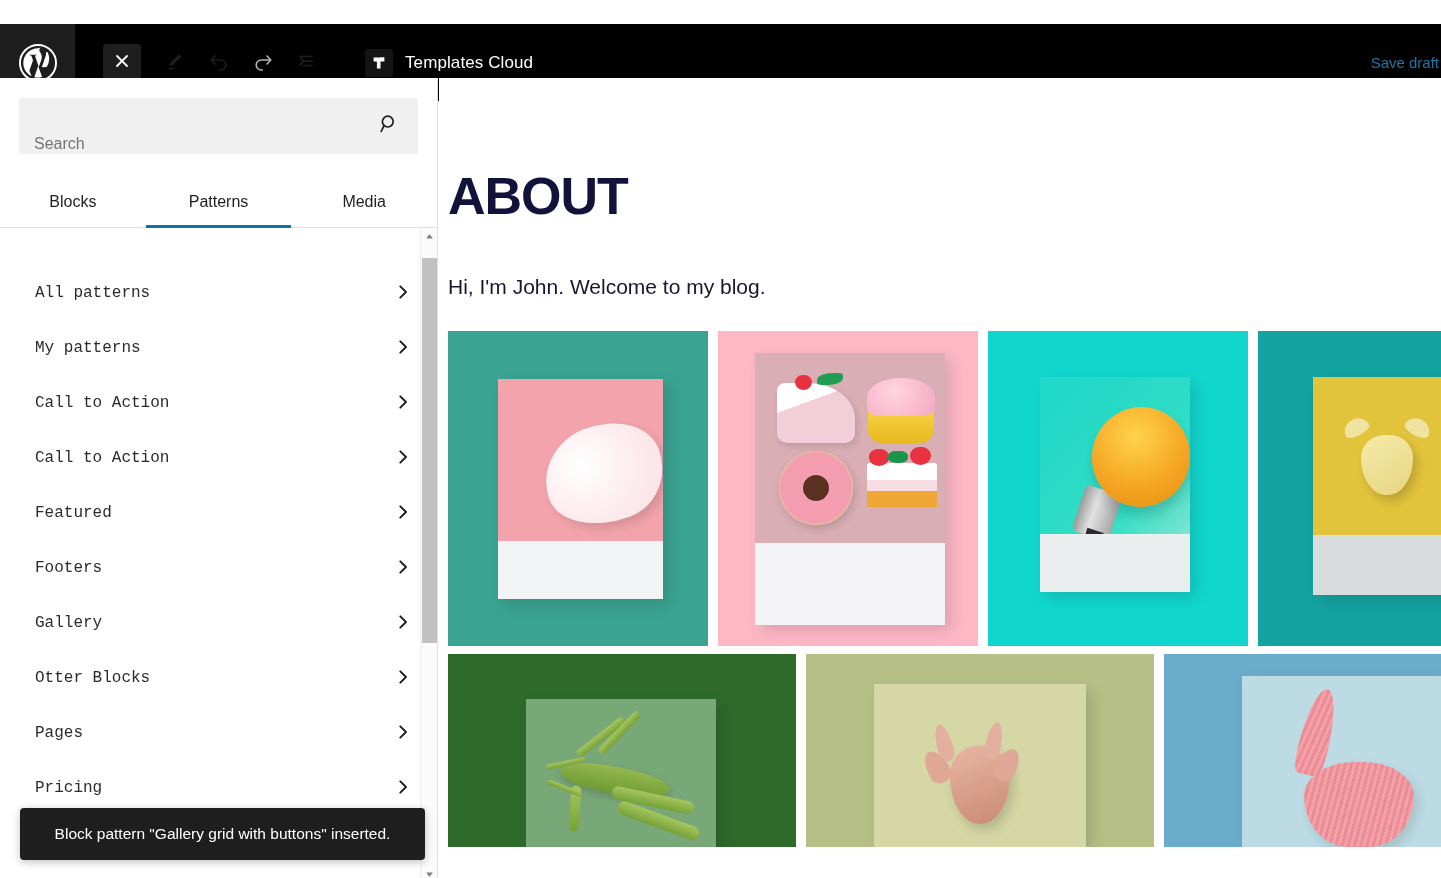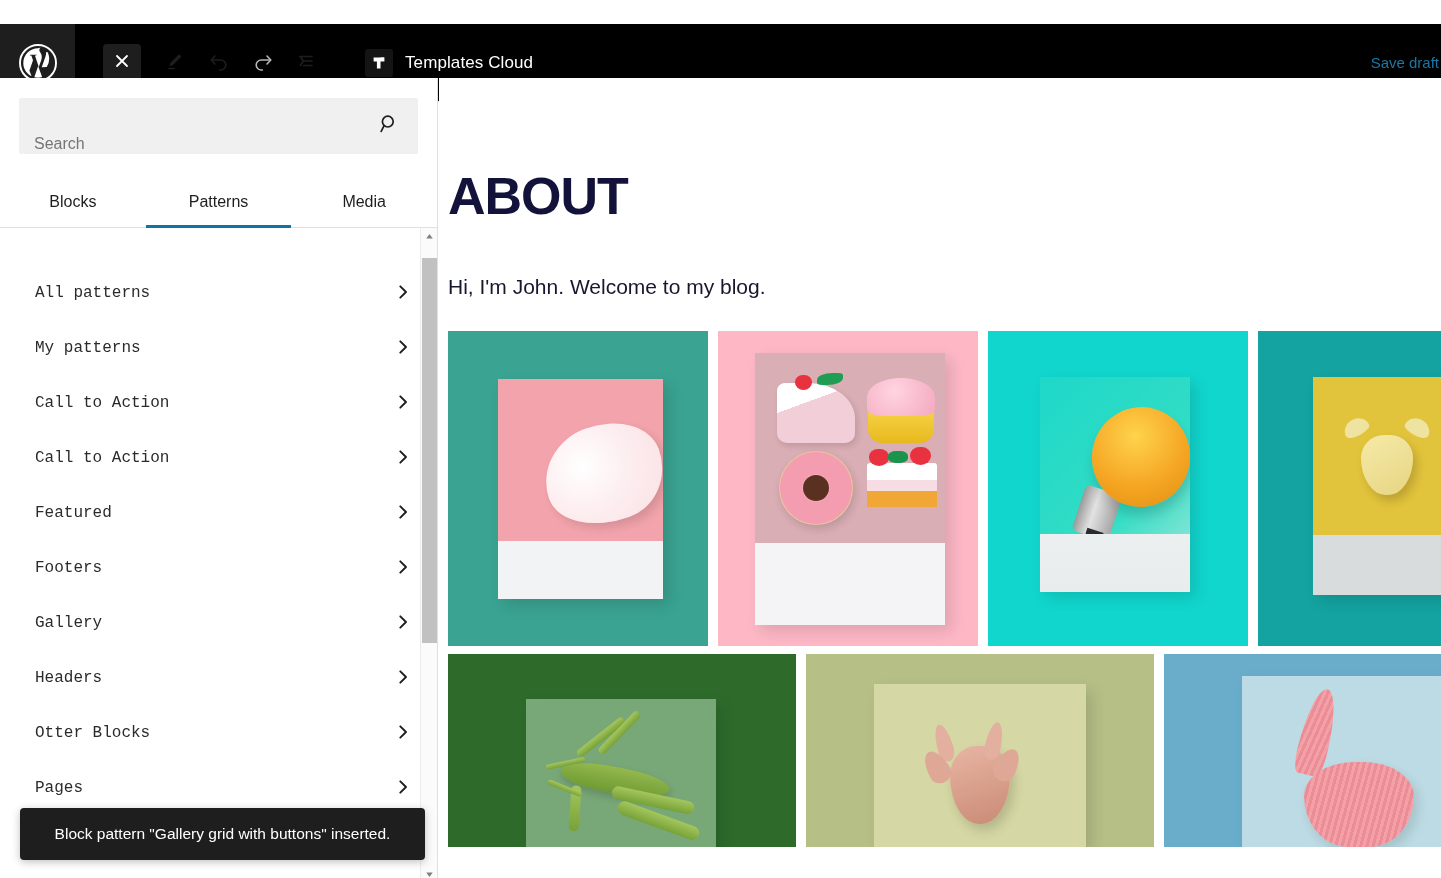--- a/index.html
+++ b/index.html
@@ -462,28 +462,20 @@
 
       <button class="cat-item">
         <span class="cat-label">Gallery</span>
         <span class="cat-chevron">
           <svg width="20" height="20" viewBox="0 0 20 20" fill="none" stroke="#1e1e1e" stroke-width="1.9" stroke-linecap="round" stroke-linejoin="round">
               <path d="M7.3 4.3 13 10l-5.7 5.7"></path>
             </svg>
         </span>
       </button>
 
-      <button class="cat-item">
-        <span class="cat-label">Headers</span>
-        <span class="cat-chevron">
-          <svg width="20" height="20" viewBox="0 0 20 20" fill="none" stroke="#1e1e1e" stroke-width="1.9" stroke-linecap="round" stroke-linejoin="round">
-              <path d="M7.3 4.3 13 10l-5.7 5.7"></path>
-            </svg>
-        </span>
-      </button>
 
       <button class="cat-item">
         <span class="cat-label">Otter Blocks</span>
         <span class="cat-chevron">
           <svg width="20" height="20" viewBox="0 0 20 20" fill="none" stroke="#1e1e1e" stroke-width="1.9" stroke-linecap="round" stroke-linejoin="round">
               <path d="M7.3 4.3 13 10l-5.7 5.7"></path>
             </svg>
         </span>
       </button>
 

